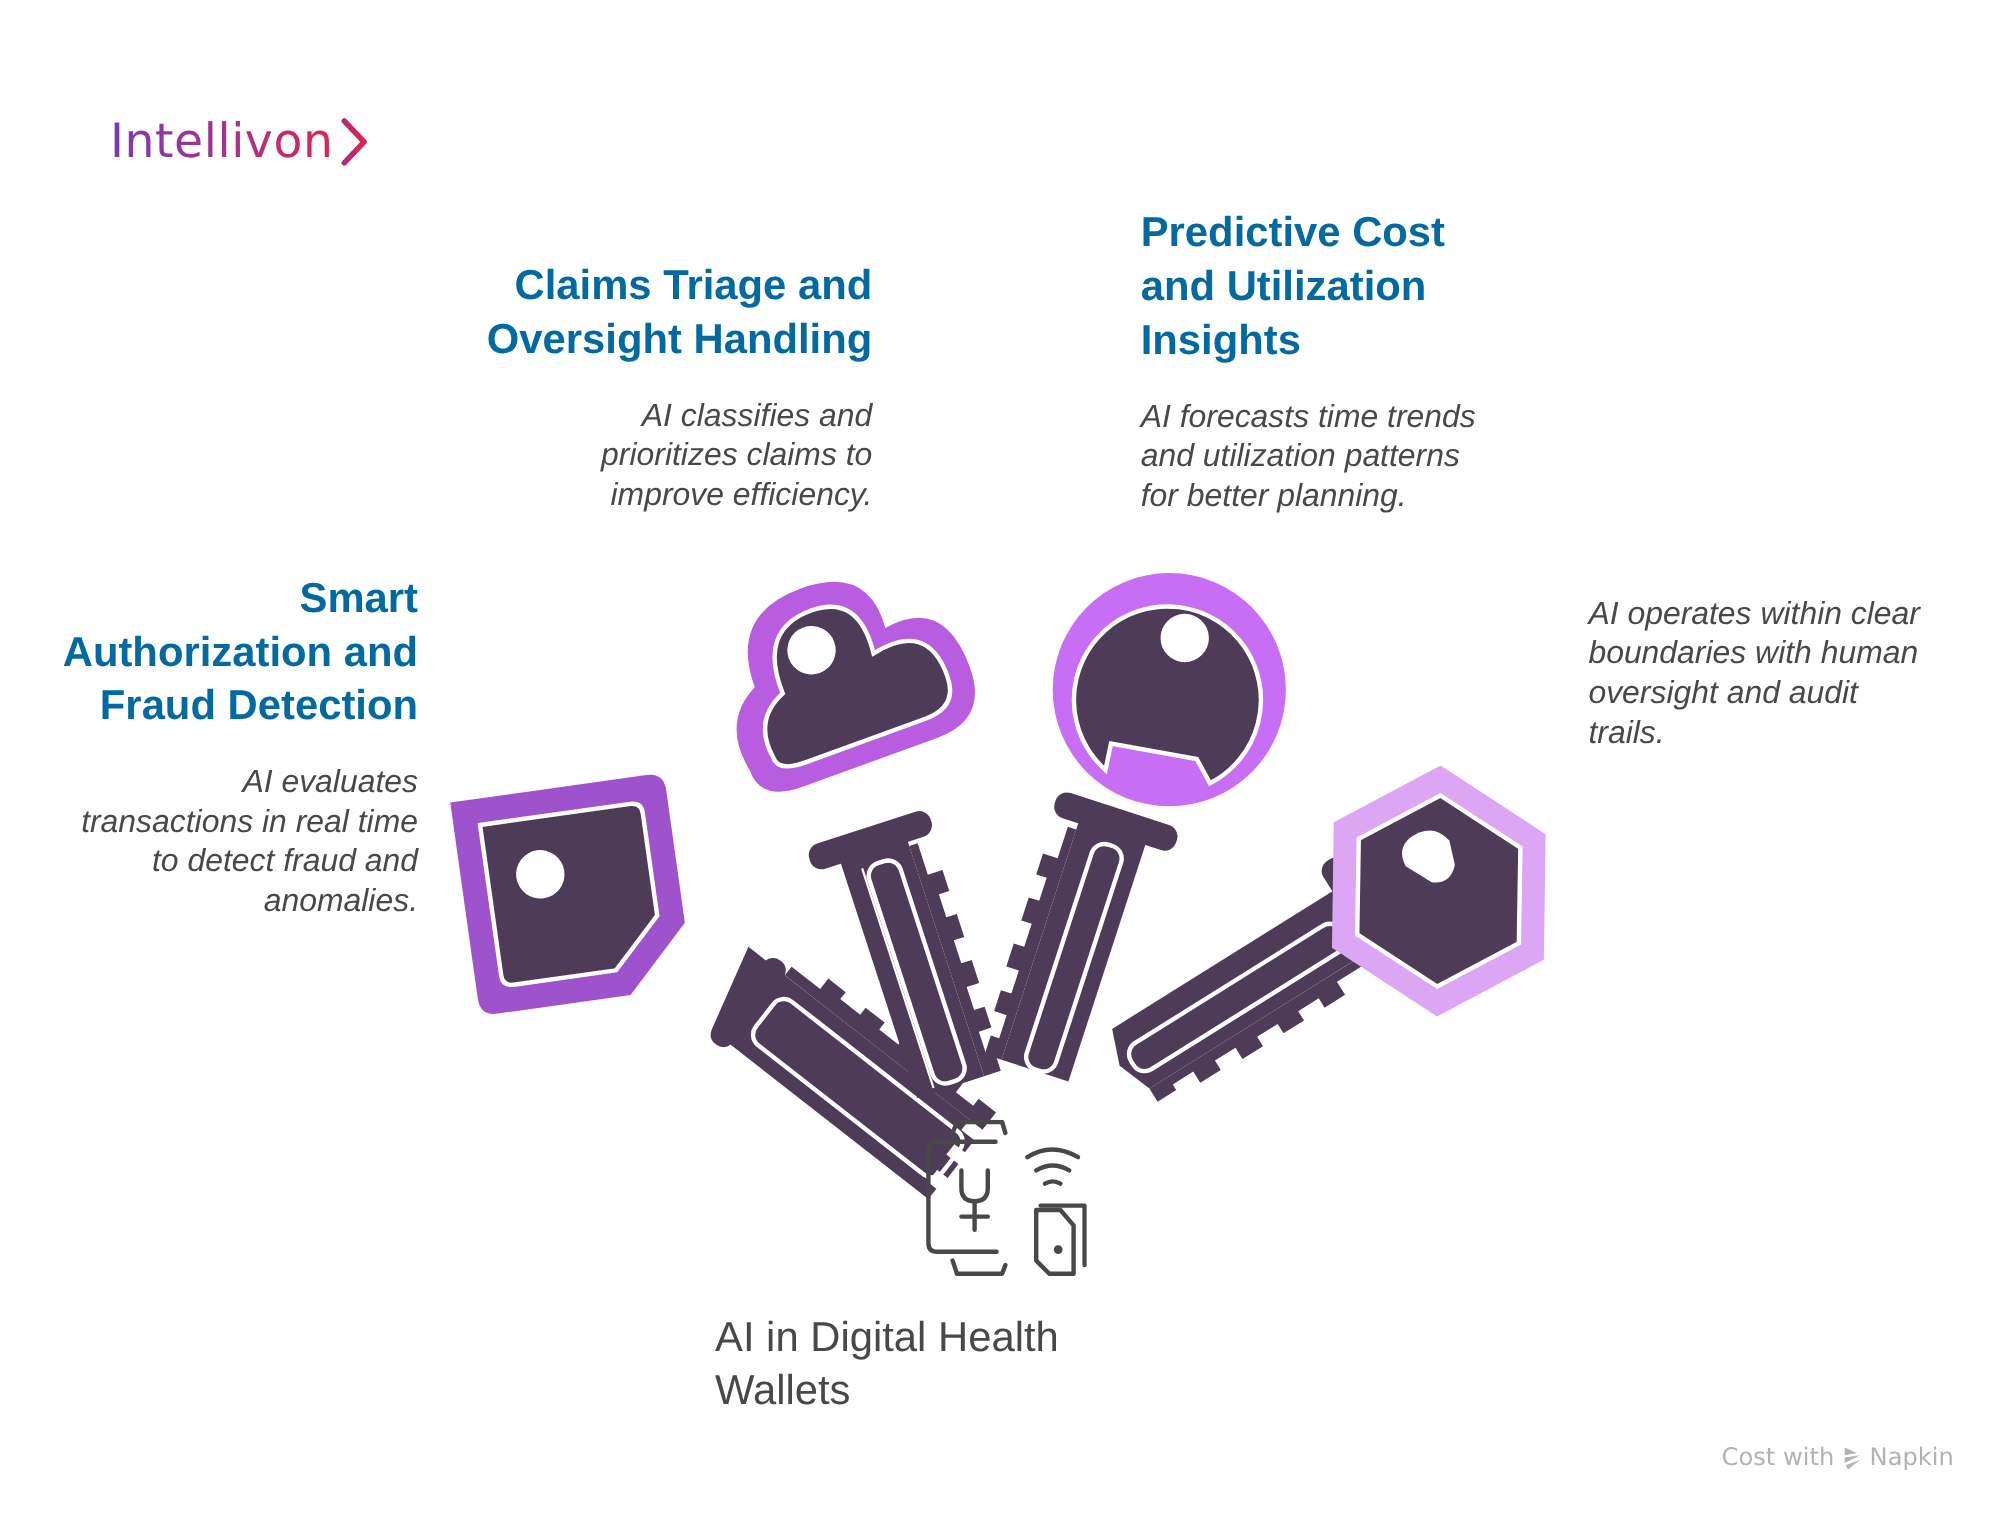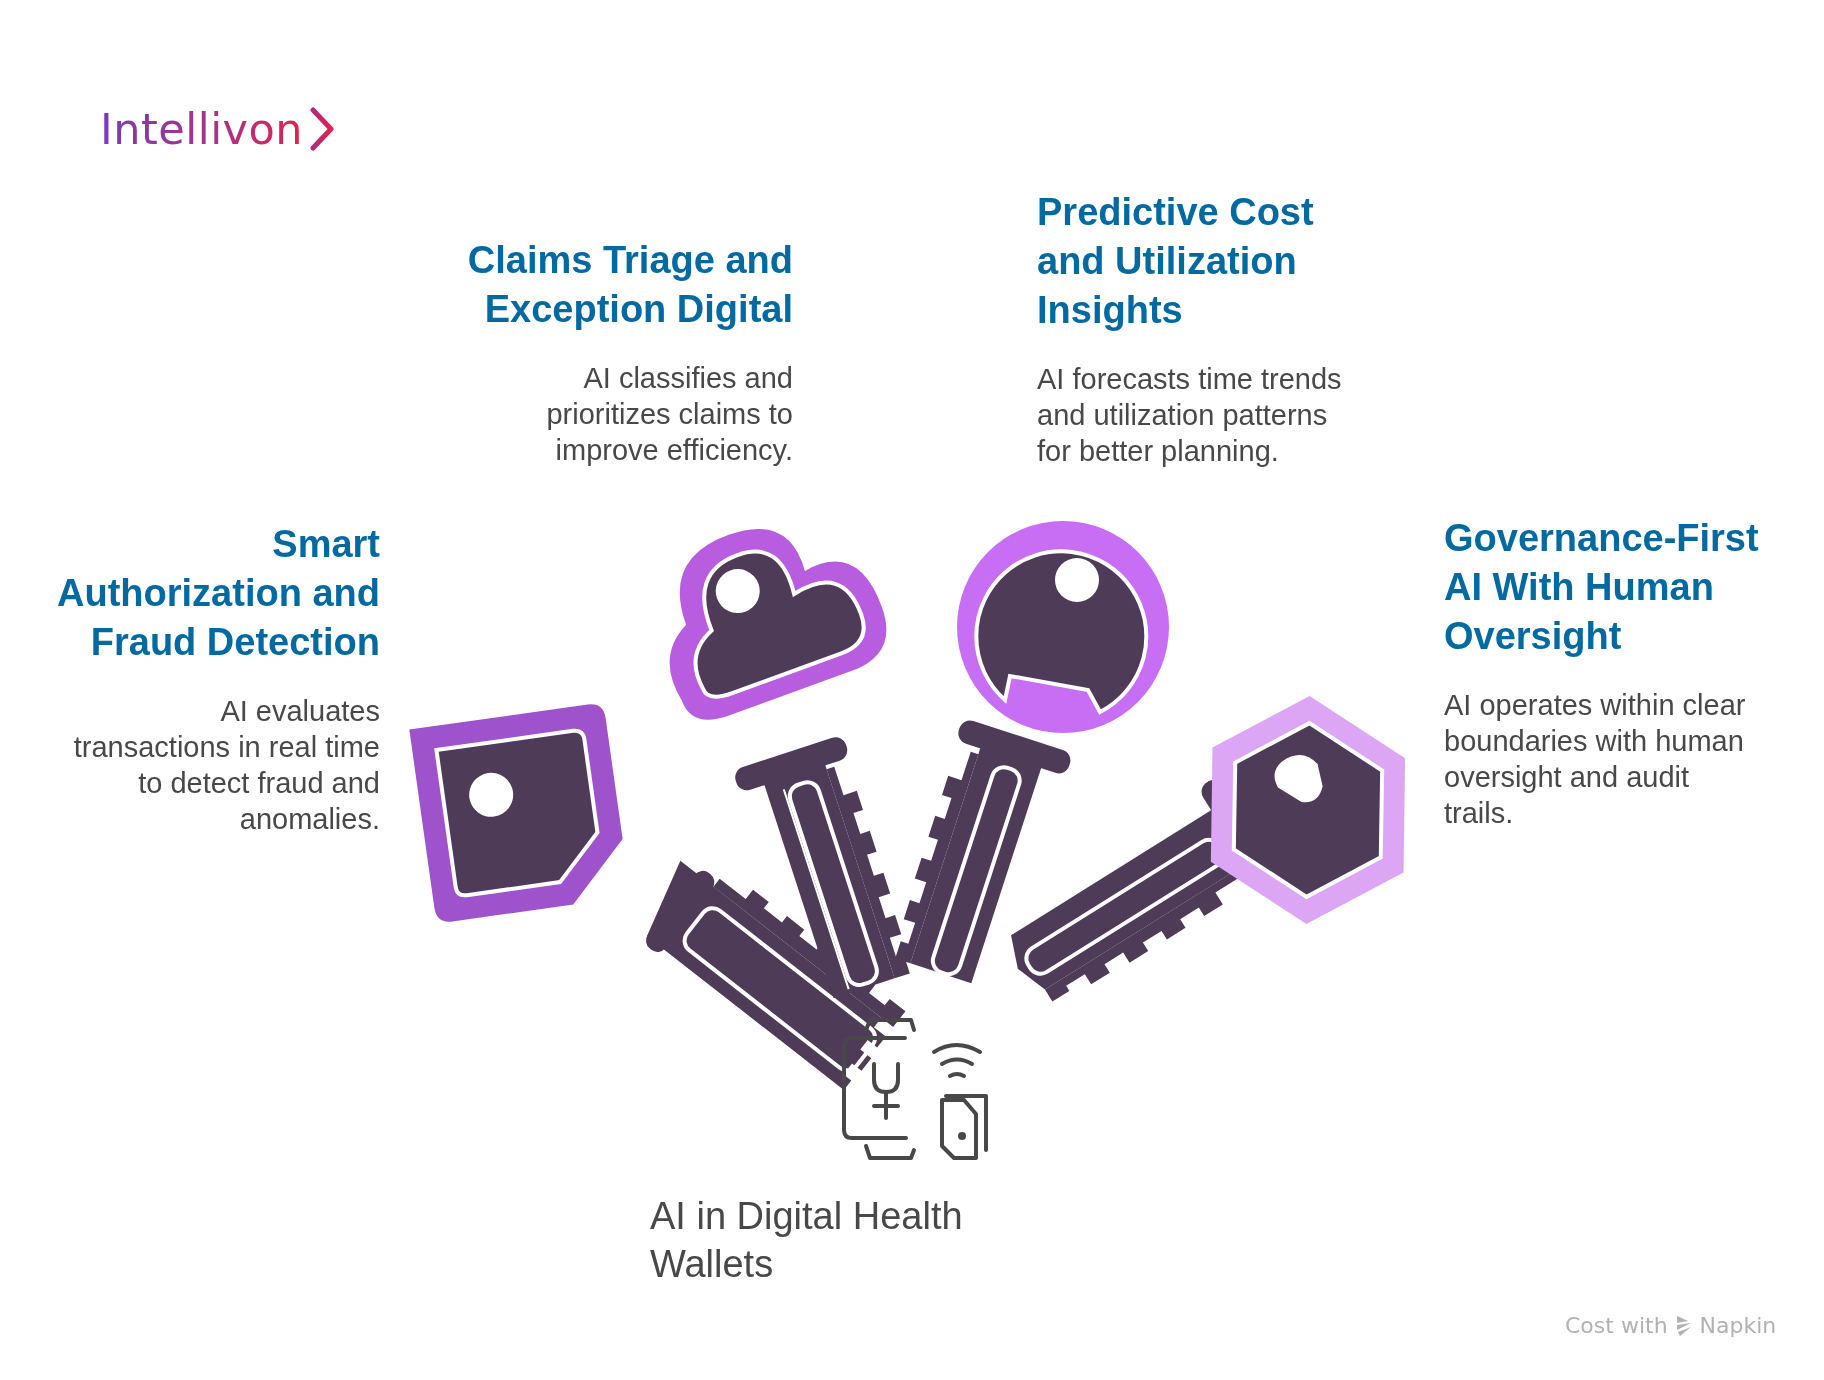--- a/index.html
+++ b/index.html
@@ -2,21 +2,21 @@
 <html><head>
 <meta charset="utf-8">
 <style>
   html, body { margin: 0; padding: 0; background: #ffffff; }
   body { width: 1824px; height: 1380px; position: relative; overflow: hidden; font-family: "Liberation Sans", "DejaVu Sans", sans-serif; color: #484848; }
   .abs { position: absolute; }
   .logo { left: 100px; top: 104px; font-size: 43px; letter-spacing: 0.5px; display: flex; align-items: center; }
   .logo-text { background: linear-gradient(90deg, #7a3ab8 0%, #a8328a 55%, #e0234e 100%); -webkit-background-clip: text; background-clip: text; color: transparent; font-family: "DejaVu Sans", sans-serif; font-weight: normal; }
   .logo-chev { margin-left: 6px; }
   .title { font-weight: bold; font-size: 38px; line-height: 49px; color: #0369a1; white-space: pre-line; }
-  .body { font-size: 29px; line-height: 36px; color: #484848; white-space: pre-line; margin-top: 26px; }
+  .body { font-size: 29px; line-height: 36px; color: #484848; white-space: pre-line; margin-top: 26px; font-style: italic; }
   .block { position: absolute; width: 340px; }
   .right { text-align: right; }
   .left { text-align: left; }
   .center-title { left: 650px; width: 524px; top: 1192px; text-align: left; font-size: 38px; line-height: 48px; color: #484848; white-space: pre-line; }
   .napkin { left: 1565px; top: 1313px; font-size: 22px; color: #b2b2b2; display: flex; align-items: center; gap: 6px; font-family: "DejaVu Sans", sans-serif; }
   svg.keys { position: absolute; left: 0; top: 0; }
 </style>
 </head>
 <body>
 
@@ -38,39 +38,36 @@
 Authorization and
 Fraud Detection</div>
   <div class="body">AI evaluates
 transactions in real time
 to detect fraud and
 anomalies.</div>
 </div>
 
 <div class="block right" style="left:393px; top:236px; width:400px;">
   <div class="title">Claims Triage and
-Exception Digital</div>
+Oversight Handling</div>
   <div class="body">AI classifies and
 prioritizes claims to
 improve efficiency.</div>
 </div>
 
 <div class="block left" style="left:1037px; top:188px; width:380px;">
   <div class="title">Predictive Cost
 and Utilization
 Insights</div>
   <div class="body">AI forecasts time trends
 and utilization patterns
 for better planning.</div>
 </div>
 
 <div class="block left" style="left:1444px; top:514px; width:370px;">
-  <div class="title">Governance-First
-AI With Human
-Oversight</div>
   <div class="body">AI operates within clear
 boundaries with human
 oversight and audit
 trails.</div>
 </div>
 
 <svg class="keys" width="1824" height="1380" viewBox="0 0 1824 1380">
 
   <g>
     <g transform="translate(640,880) rotate(38)">

